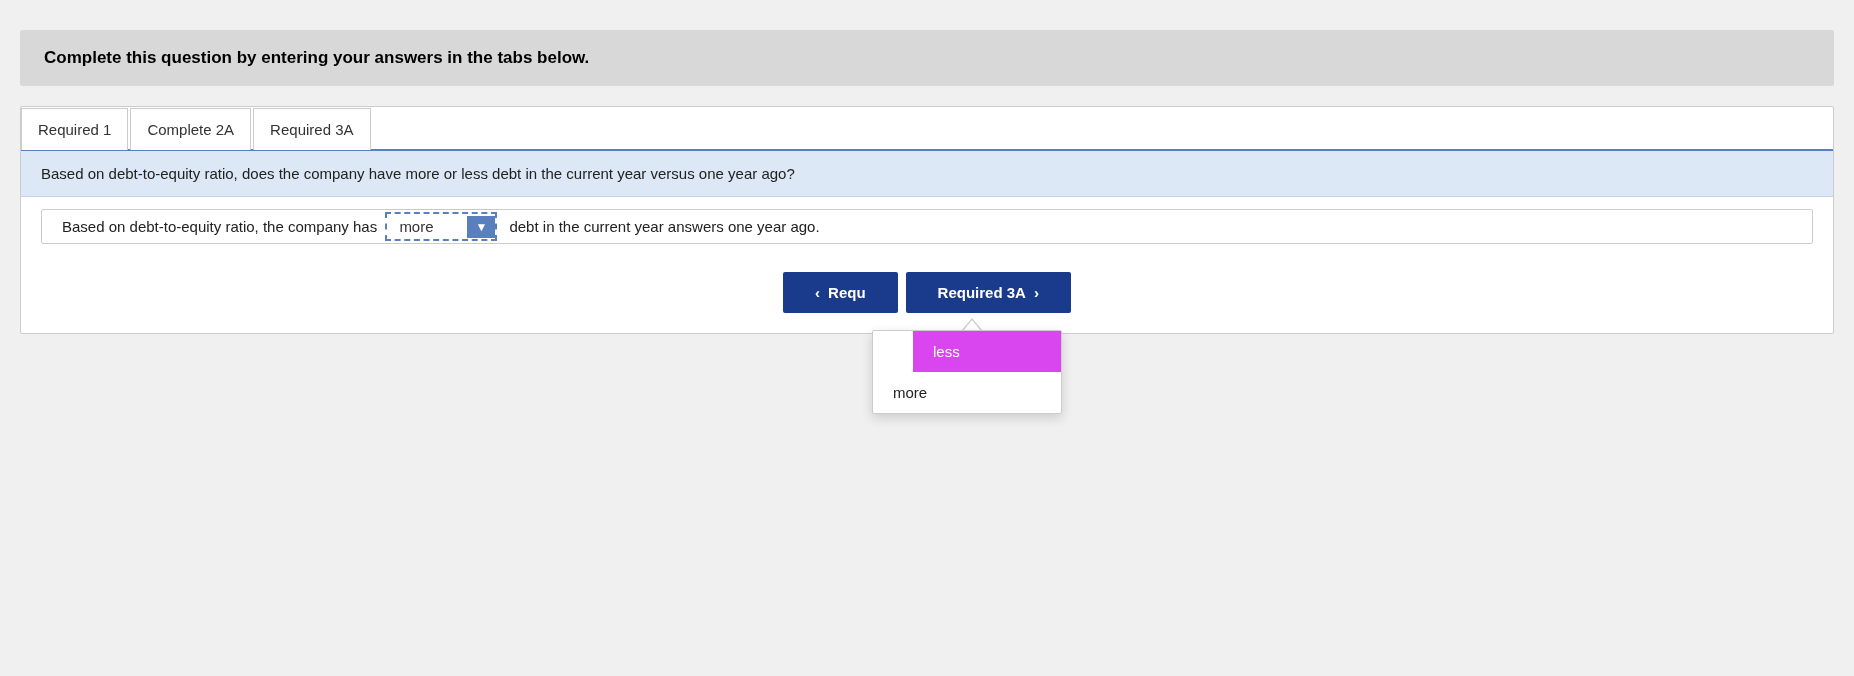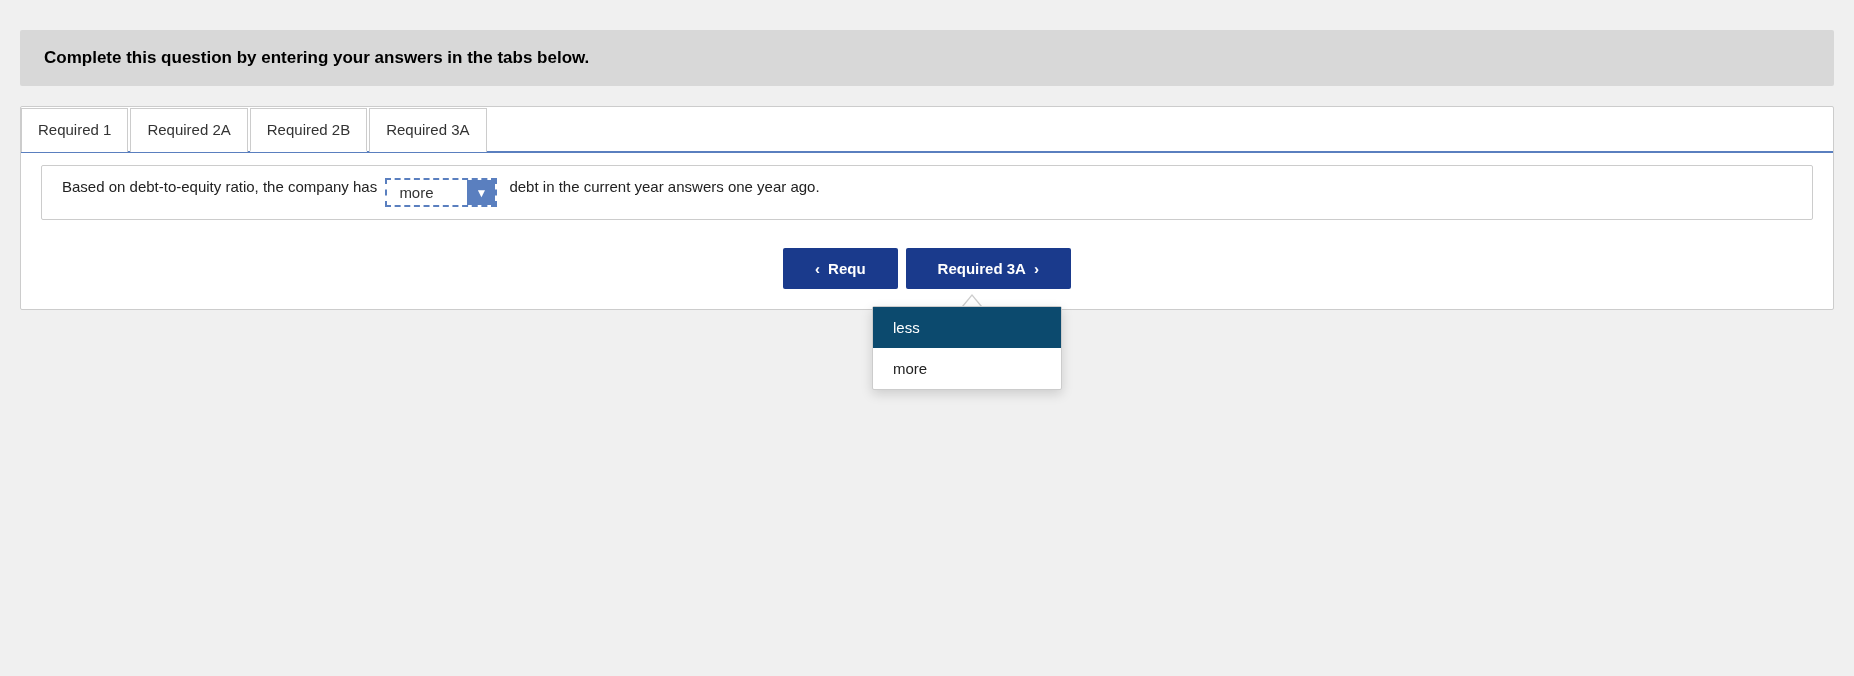--- a/index.html
+++ b/index.html
@@ -72,22 +72,23 @@
 
     .question-bar {
       background: #dce8f5;
       padding: 14px 20px;
       font-size: 15px;
       color: #222;
       border-bottom: 1px solid #c0d4ea;
     }
 
     .answer-row {
-      padding: 12px 20px;
-      display: flex;
+      padding: 2px 20px;
+      display: flex;
+      align-items: center;
       border: 1px solid #ccc;
       margin: 12px 20px;
       border-radius: 2px;
       font-size: 15px;
       color: #222;
       position: relative;
     }
 
     .answer-prefix {
       flex-shrink: 0;
@@ -156,22 +157,23 @@
     }
 
     .dropdown-option {
       padding: 12px 20px;
       font-size: 15px;
       cursor: pointer;
       color: #222;
     }
 
     .dropdown-option.selected {
-      background: #0c4a6e;
+      background: #d946ef;
       color: #fff;
+      margin-left: 40px;
     }
 
     
     .nav-and-popup {
       position: relative;
       padding: 16px 20px 20px;
       display: flex;
       flex-direction: column;
       align-items: center;
     }
@@ -224,30 +226,30 @@
     <span class="instruction-text">Complete this question by entering your answers in the tabs below.</span>
   </div>
 
   <div class="main-content">
 
     <div class="tabs-row">
       <div class="tab">
         <span>Required 1</span>
       </div>
       <div class="tab">
-        <span>Required 2A</span>
-      </div>
-      <div class="tab active">
-        <span>Required 2B</span>
+        <span>Complete 2A</span>
       </div>
       <div class="tab">
         <span>Required 3A</span>
       </div>
     </div>
 
+    <div class="question-bar">
+      <span>Based on debt-to-equity ratio, does the company have more or less debt in the current year versus one year ago?</span>
+    </div>
 
     <div class="answer-row">
       <span class="answer-prefix">Based on debt-to-equity ratio, the company has</span>
       &nbsp;
       <div class="dropdown-container">
         <span class="dropdown-selected">more</span>
         <span class="dropdown-arrow">▼</span>
       </div>
       &nbsp;
       <span class="answer-suffix">debt in the current year answers one year ago.</span>

